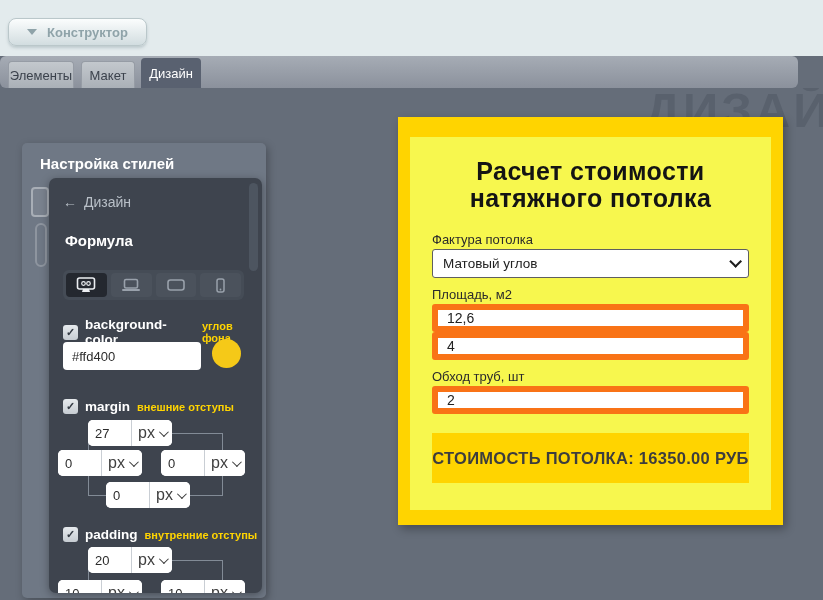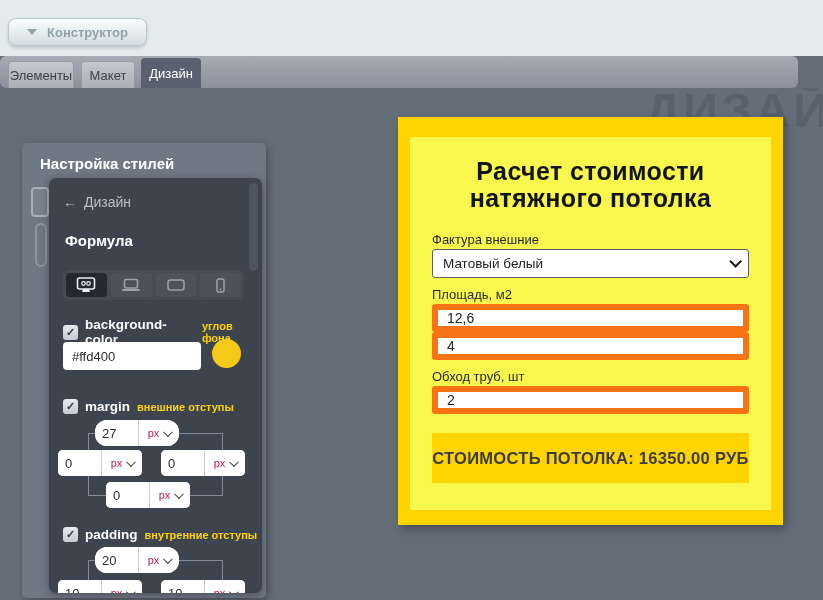--- a/index.html
+++ b/index.html
@@ -71,24 +71,24 @@
   .swatch { position:absolute; left:163px; top:161px; width:29px; height:29px; border-radius:50%;
     background:#f5c918; cursor:pointer; }
 
   .box-group { position:absolute; left:0; width:213px; }
   .box-rect { position:absolute; left:39px; top:13px; width:135px; height:63px; border:1px solid #828b96; }
   .unit { position:absolute; width:84px; height:26px; background:#ffffff; border-radius:5px;
     display:flex; overflow:hidden; }
   .unit .num { width:44px; border:none; border-right:1px solid #c9ced4; font-size:13px; color:#2c2c2c;
     padding:0 7px; font-family:"Liberation Sans",sans-serif; min-width:0; }
   .unit .sel { flex:1; display:flex; align-items:center; justify-content:center; gap:4px;
-    font-size:11px; color:#be185d; cursor:pointer; background:#ffffff; }
+    font-size:16px; color:#404040; cursor:pointer; background:#ffffff; }
   .chev { width:7px; height:7px; border-right:1.6px solid #3a3a3a; border-bottom:1.6px solid #3a3a3a;
     transform:rotate(45deg) translateY(-2px); flex:none; }
-  .u-top { left:46px; top:0;border-radius:12px; }
+  .u-top { left:39px; top:0; }
   .u-left { left:9px; }
   .u-right { left:112px; }
   .u-bottom { left:57px; top:62px; }
 
   .scroll-thumb { position:absolute; right:4px; top:5px; width:9px; height:88px; background:#4d5560; border-radius:5px;
     cursor:pointer; }
 
   
   .form-gold { position:absolute; left:398px; top:29px; width:385px; height:408px; background:#ffd400;
     padding:20px 12px 15px 12px; box-shadow:3px 4px 9px rgba(0,0,0,.3); z-index:2; }
@@ -261,23 +261,23 @@
     </div>
   </div>
 
   <div class="form-gold">
     <div class="form-inner">
       <div class="form-title">
         <div>Расчет стоимости</div>
         <div>натяжного потолка</div>
       </div>
 
-      <div class="f-label first">Фактура внешние</div>
+      <div class="f-label first">Фактура потолка</div>
       <div class="f-select">
-        <span>Матовый белый</span>
+        <span>Матовый углов</span>
         <span class="chev-big"></span>
       </div>
 
       <div class="f-label">Площадь, м2</div>
       <input class="f-input" value="12,6" style="">
 
       <input class="f-input" value="4" style="">
 
       <div class="f-label">Обход труб, шт</div>
       <input class="f-input" value="2" style="">

